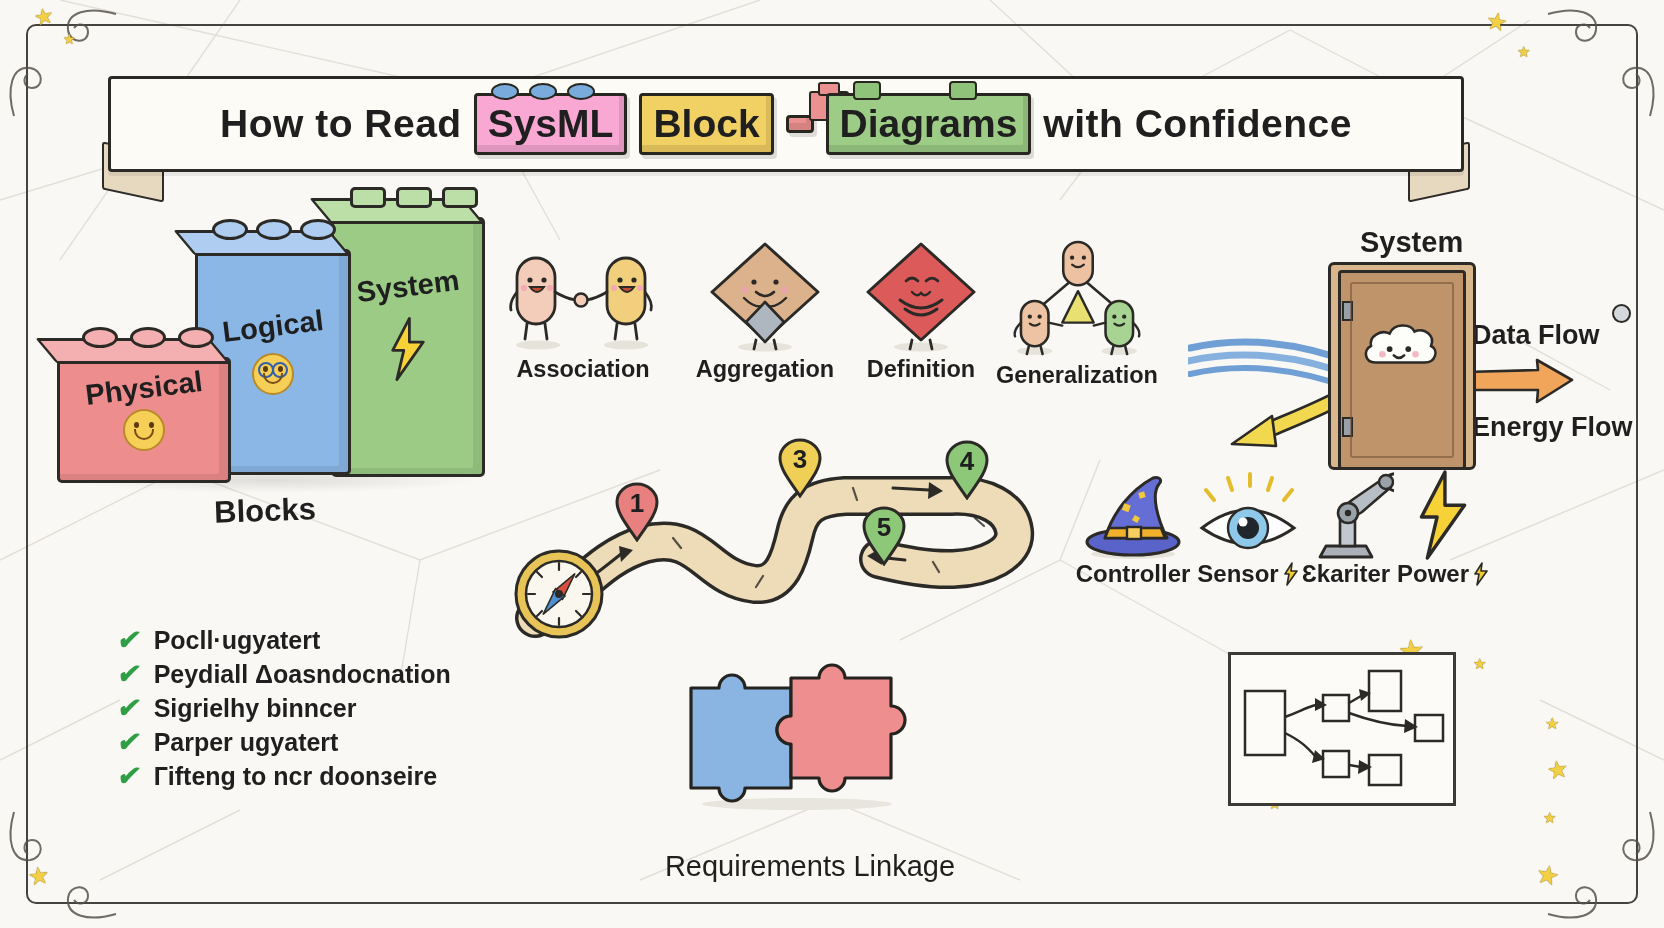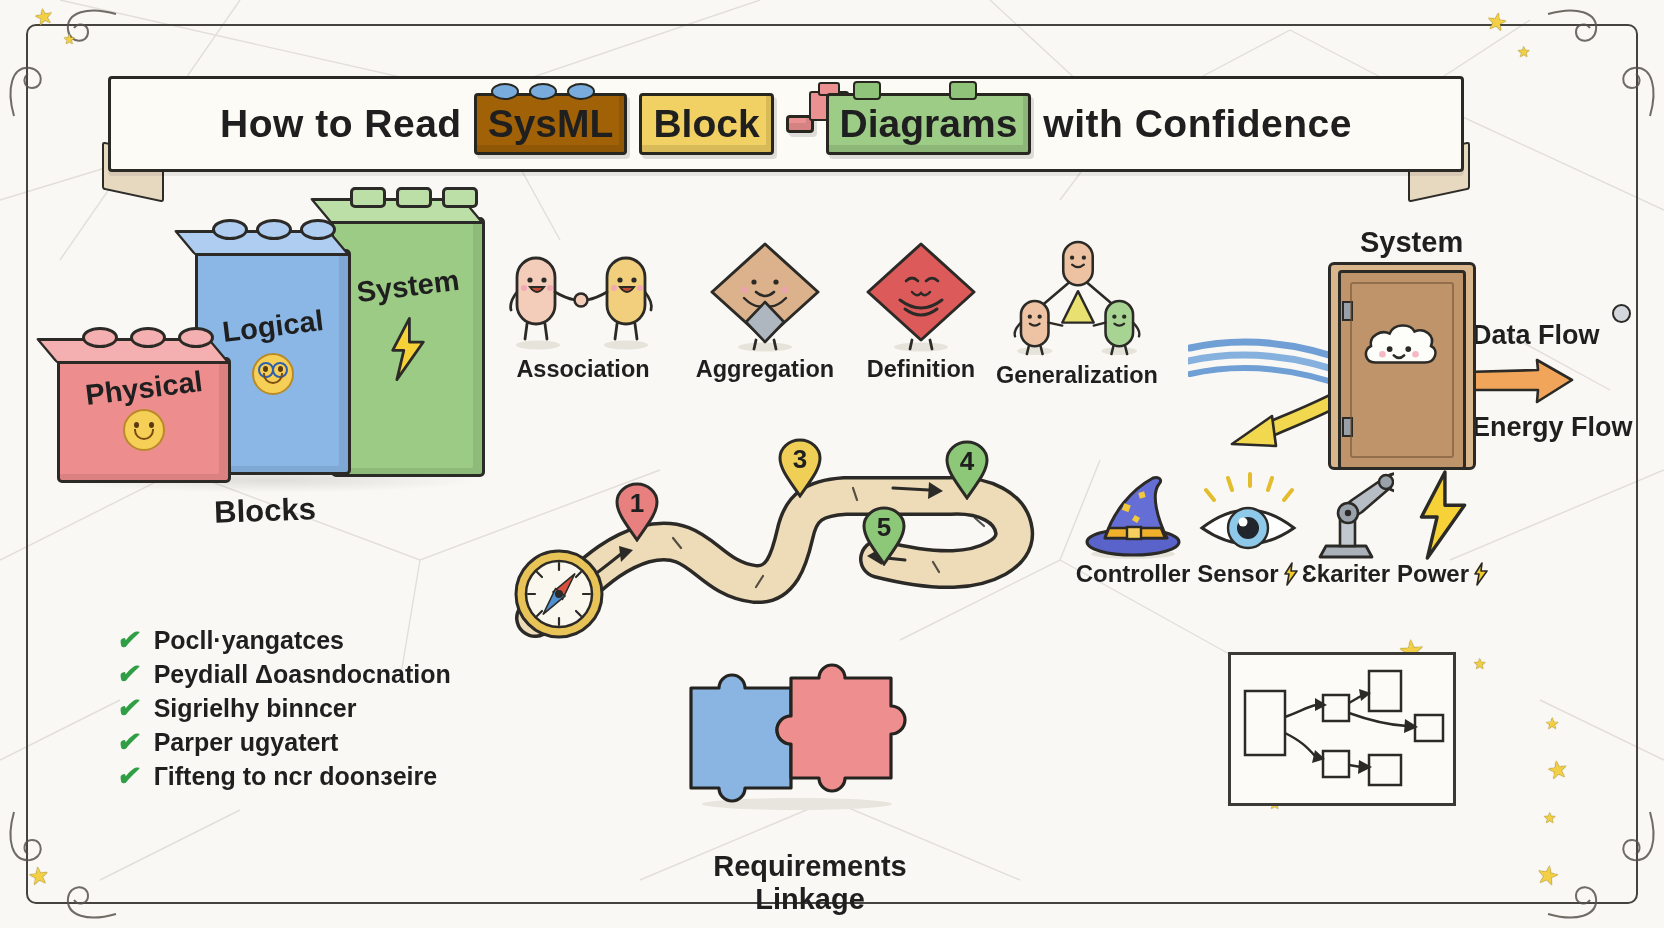--- a/index.html
+++ b/index.html
@@ -28,21 +28,21 @@
                border-radius:3px;z-index:0;}
   .ribbon-fold.l{left:-6px;bottom:-24px;transform:skewY(12deg);}
   .ribbon-fold.r{right:-6px;bottom:-24px;transform:skewY(-12deg);}
   #banner-body{position:absolute;inset:0;background:#fcfbf6;border:3px solid #2a2926;border-radius:4px;
                display:flex;align-items:center;justify-content:center;gap:12px;z-index:1;
                box-shadow:0 4px 0 rgba(0,0,0,.07);}
   .banner-text{font-size:39px;font-weight:700;letter-spacing:.5px;white-space:nowrap;}
   .tblock{position:relative;border:3px solid #27261f;border-radius:4px;padding:6px 11px;font-size:39px;
           font-weight:700;white-space:nowrap;
           box-shadow:inset -5px -7px 0 rgba(0,0,0,.10),3px 4px 0 rgba(0,0,0,.12);}
-  .tblock.sysml{background:#a16207;} .tblock.block{background:#f1d163;}
+  .tblock.sysml{background:#f9a8d4;} .tblock.block{background:#f1d163;}
   .tblock.definition{background:#ec9191;} .tblock.diagrams{background:#9dcc87;}
   .stud{position:absolute;top:-13px;width:24px;height:13px;border:2.5px solid #27261f;border-radius:50%;}
   .sysml .stud{background:#79abdd;} .diagrams .stud{background:#8fc37a;border-radius:4px;height:15px;top:-15px;}
   .brickette{position:absolute;top:-27px;left:20px;width:36px;height:26px;background:#ec9191;
              border:2.5px solid #27261f;border-radius:3px;}
   .brickette:before{content:"";position:absolute;top:-11px;left:7px;width:18px;height:10px;background:#ec9191;
              border:2.5px solid #27261f;border-radius:3px;}
 
   
   #blocks{position:absolute;left:55px;top:205px;width:440px;height:330px;}
@@ -126,21 +126,21 @@
   #checklist{position:absolute;left:118px;top:626px;width:430px;}
   #checklist-title{font-size:28px;font-weight:700;margin:0 0 12px 0;}
   #checklist ul{list-style:none;margin:0;padding:0;}
   #checklist li{display:flex;align-items:baseline;gap:13px;margin-bottom:6px;
                 font-size:25px;font-weight:700;line-height:28px;}
   .check{color:#2f9e44;font-size:27px;transform:skewX(-10deg);}
 
   
   #puzzle-sec{position:absolute;left:655px;top:640px;width:310px;height:258px;}
   #puzzle-sec svg{position:absolute;left:20px;top:12px;}
-  #req-label{position:absolute;left:0;right:0;top:210px;text-align:center;font-size:29px;font-weight:700;}
+  #req-label{position:absolute;left:0;right:0;top:210px;text-align:center;font-size:29px;font-weight:400;}
 
   
   #mini-diagram{position:absolute;left:1228px;top:652px;width:222px;height:148px;background:#fcfbf7;
                 border:3px solid #3b3a36;}
   #mini-diagram svg rect{fill:#fcfbf7;stroke:#2b2a26;stroke-width:2.5;}
   #mini-diagram svg path{stroke:#2b2a26;stroke-width:2.5;fill:none;}
   #mini-diagram svg polygon{fill:#2b2a26;}
 
   .ink-line{stroke:#2b2a26;fill:none;stroke-linecap:round;}
 </style>
@@ -514,21 +514,21 @@
           <polygon points="9,1 2,12 6,12 4,23 14,9 8,9" fill="#f2cb2e" stroke="#2b2a26" stroke-width="1.6" stroke-linejoin="round"></polygon>
         </svg>
       </span>
     </div>
   </div>
 
   <div id="checklist">
     <ul>
       <li>
         <span class="check">✔</span>
-        <span>Pocll·yangatces</span>
+        <span>Pocll·ugyatert</span>
         </li>
       <li>
         <span class="check">✔</span>
         <span>Peydiall Δoasndocnation</span>
         </li>
       <li>
         <span class="check">✔</span>
         <span>Sigrielhy binncer</span>
         </li>
       <li>

